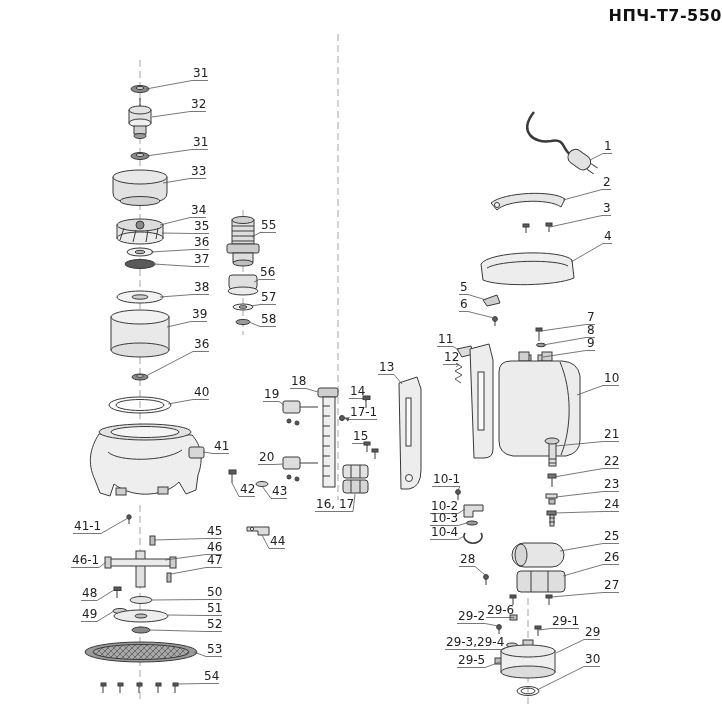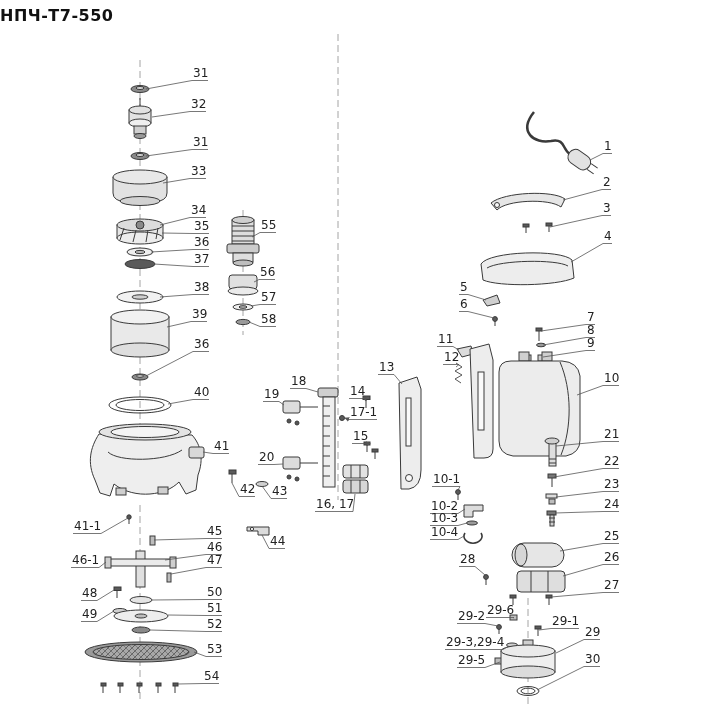--- a/index.html
+++ b/index.html
@@ -1,18 +1,18 @@
 <!DOCTYPE html>
 <html><head>
 <meta charset="utf-8">
 <style>
   html,body{margin:0;padding:0;background:#fff;}
   .page{position:relative;width:722px;height:722px;background:#ffffff;overflow:hidden;
         font-family:"DejaVu Sans",sans-serif;}
-  .title{position:absolute;top:6px;left:0;width:100%;text-align:left;
+  .title{position:absolute;top:6px;left:0;width:100%;text-align:right;
          font-size:16px;font-weight:bold;color:#111;letter-spacing:0.5px;}
   svg{position:absolute;top:0;left:0;}
   svg .lbl{font:12px "DejaVu Sans",sans-serif;fill:#222;stroke:none;}
   svg .leader{stroke:#555;stroke-width:0.8;fill:none;}
   svg .axis{stroke:#9a9a9a;stroke-width:0.9;stroke-dasharray:7 4;fill:none;}
   svg .parts{stroke:#3a3a3a;stroke-width:1;fill:#ededed;}
 </style>
 </head>
 <body>
 

